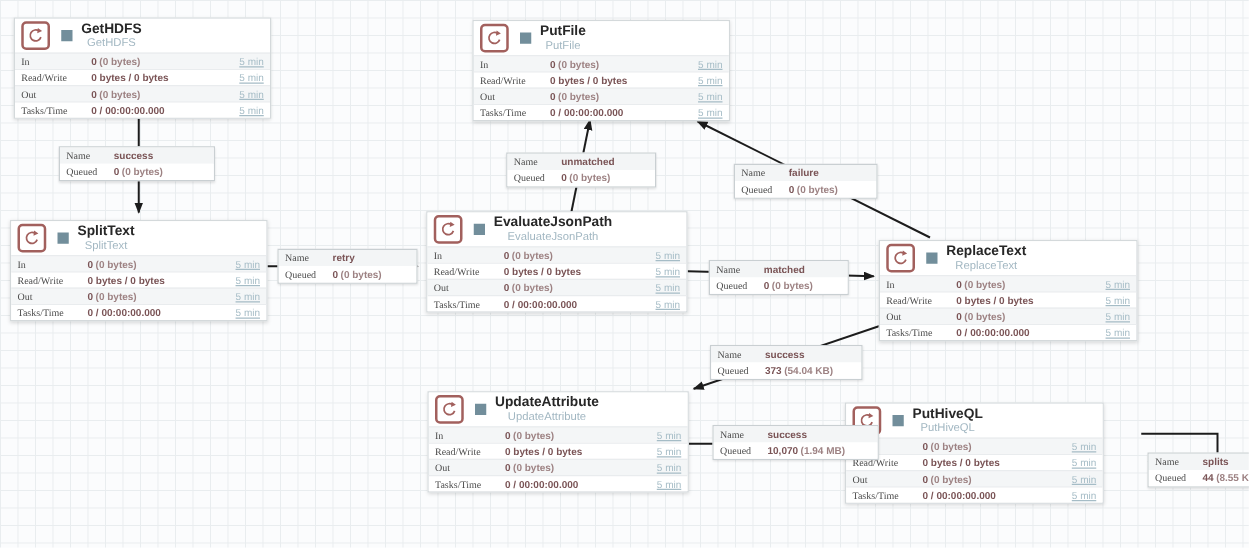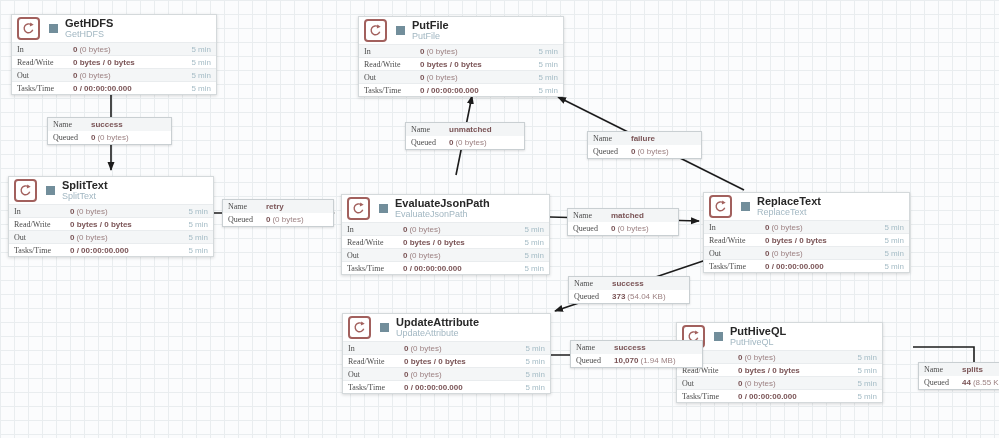--- a/index.html
+++ b/index.html
@@ -16,39 +16,39 @@
     background-size:14px 14px;
   }
   .wires{position:absolute;left:0;top:0;width:999px;height:438px;}
   .wires path{fill:none;stroke:#1c1c1c;stroke-width:1.6;}
 
   
   .proc{
     position:absolute;background:#fff;border:1px solid #d4d9db;
     box-shadow:0 1px 3px rgba(0,0,0,.15);
   }
-  .phead{height:27px;display:flex;align-items:center;padding:0 5px;background:#fff;}
+  .phead{height:27px;display:flex;align-items:center;padding:0 5px;background:#fff;text-align:center;}
   .picon{
     width:19px;height:19px;border:2px solid #a2605d;border-radius:4px;
     display:flex;align-items:center;justify-content:center;flex:none;background:#fff;
   }
   .pstop{width:9px;height:9px;background:#728e9b;margin-left:9px;flex:none;}
   .ptt{margin-left:7px;display:flex;flex-direction:column;line-height:11px;}
   .pname{font-size:11px;font-weight:bold;color:#272727;}
   .ptype{font-size:9px;color:#a2b7c2;}
   .prow{
     height:12px;display:flex;align-items:center;padding:0 5px;
     font-size:8px;border-top:1px solid #e9ecee;background:#fff;white-space:nowrap;
   }
   .prow.alt{background:#f4f6f7;}
   .rl{font-family:"Liberation Serif",serif;color:#4c4c4c;width:56px;flex:none;}
   .rv{flex:1;color:#7a5456;}
   .b{font-weight:bold;color:#7a5456;}
-  .lt{font-weight:normal;color:#9d8283;margin-left:2px;}
-  .rw{flex:none;color:#a5bcc6;}
+  .lt{font-weight:bold;color:#9d8283;margin-left:2px;}
+  .rw{flex:none;color:#a5bcc6;text-decoration:underline;}
 
   
   .clabel{
     position:absolute;background:#fff;border:1px solid #c9cfd2;
     box-shadow:0 1px 2px rgba(0,0,0,.12);font-size:8px;
   }
   .clrow{height:13px;display:flex;align-items:center;padding:0 5px;background:#fff;white-space:nowrap;}
   .clrow.alt{background:#f3f5f6;}
   .cll{font-family:"Liberation Serif",serif;color:#4c4c4c;width:38px;flex:none;}
   .clv{color:#7a5456;font-weight:bold;}
@@ -103,21 +103,21 @@
       <span class="rv"><span class="b">0</span><span class="lt">(0 bytes)</span></span>
       <span class="rw">5 min</span>
     </div>
     <div class="prow">
       <span class="rl">Tasks/Time</span>
       <span class="rv"><span class="b">0 / 00:00:00.000</span></span>
       <span class="rw">5 min</span>
     </div>
   </div>
 
-  <div class="proc" style="left:358px;top:16px;width:204px">
+  <div class="proc" style="left:378px;top:16px;width:204px">
     <div class="phead">
       <span class="picon">
           <svg width="13" height="13" viewBox="0 0 16 16">
             <path d="M13.2 9.5 A5.4 5.4 0 1 1 11.5 3.6" fill="none" stroke="#a2605d" stroke-width="1.7"></path>
             <path d="M10.2 0.6 L14.4 3.4 L9.6 5.6 Z" fill="#a2605d"></path>
           </svg>
         </span>
       <span class="pstop"></span>
       <span class="ptt">
         <span class="pname">PutFile</span>
@@ -175,21 +175,21 @@
       <span class="rv"><span class="b">0</span><span class="lt">(0 bytes)</span></span>
       <span class="rw">5 min</span>
     </div>
     <div class="prow">
       <span class="rl">Tasks/Time</span>
       <span class="rv"><span class="b">0 / 00:00:00.000</span></span>
       <span class="rw">5 min</span>
     </div>
   </div>
 
-  <div class="proc" style="left:341px;top:194px;width:207px">
+  <div class="proc" style="left:341px;top:169px;width:207px">
     <div class="phead">
       <span class="picon">
           <svg width="13" height="13" viewBox="0 0 16 16">
             <path d="M13.2 9.5 A5.4 5.4 0 1 1 11.5 3.6" fill="none" stroke="#a2605d" stroke-width="1.7"></path>
             <path d="M10.2 0.6 L14.4 3.4 L9.6 5.6 Z" fill="#a2605d"></path>
           </svg>
         </span>
       <span class="pstop"></span>
       <span class="ptt">
         <span class="pname">EvaluateJsonPath</span>

